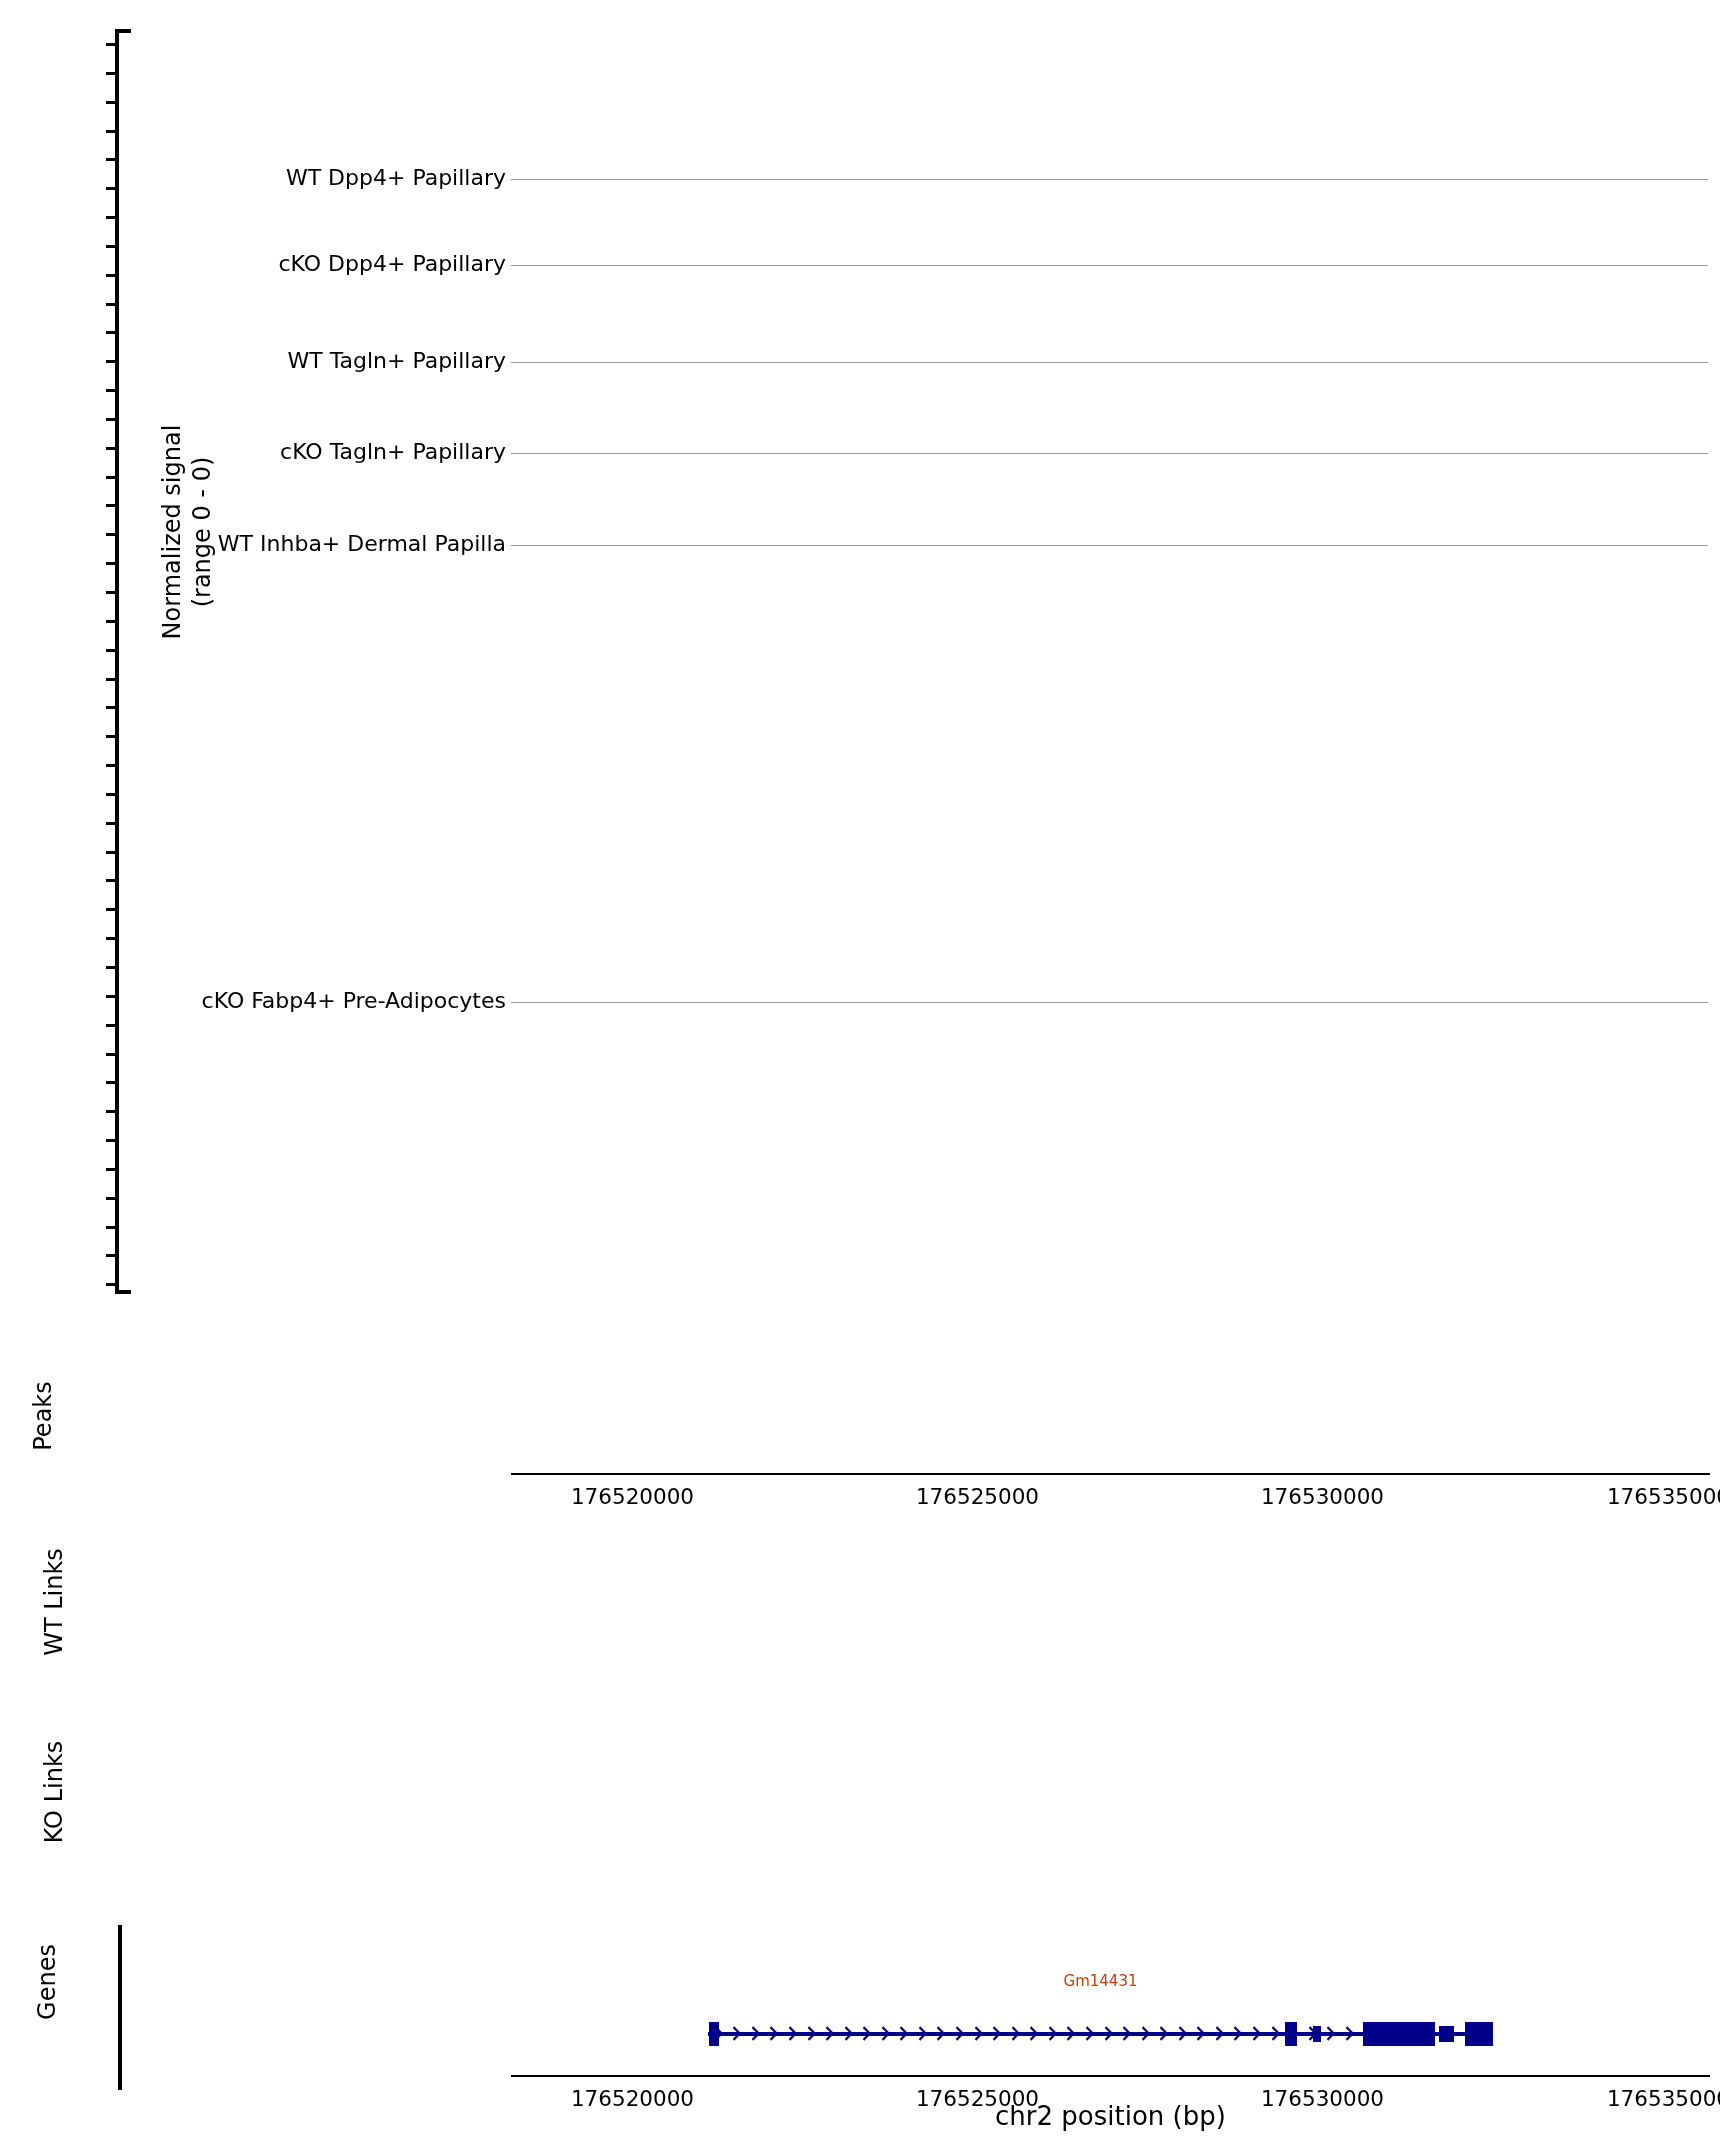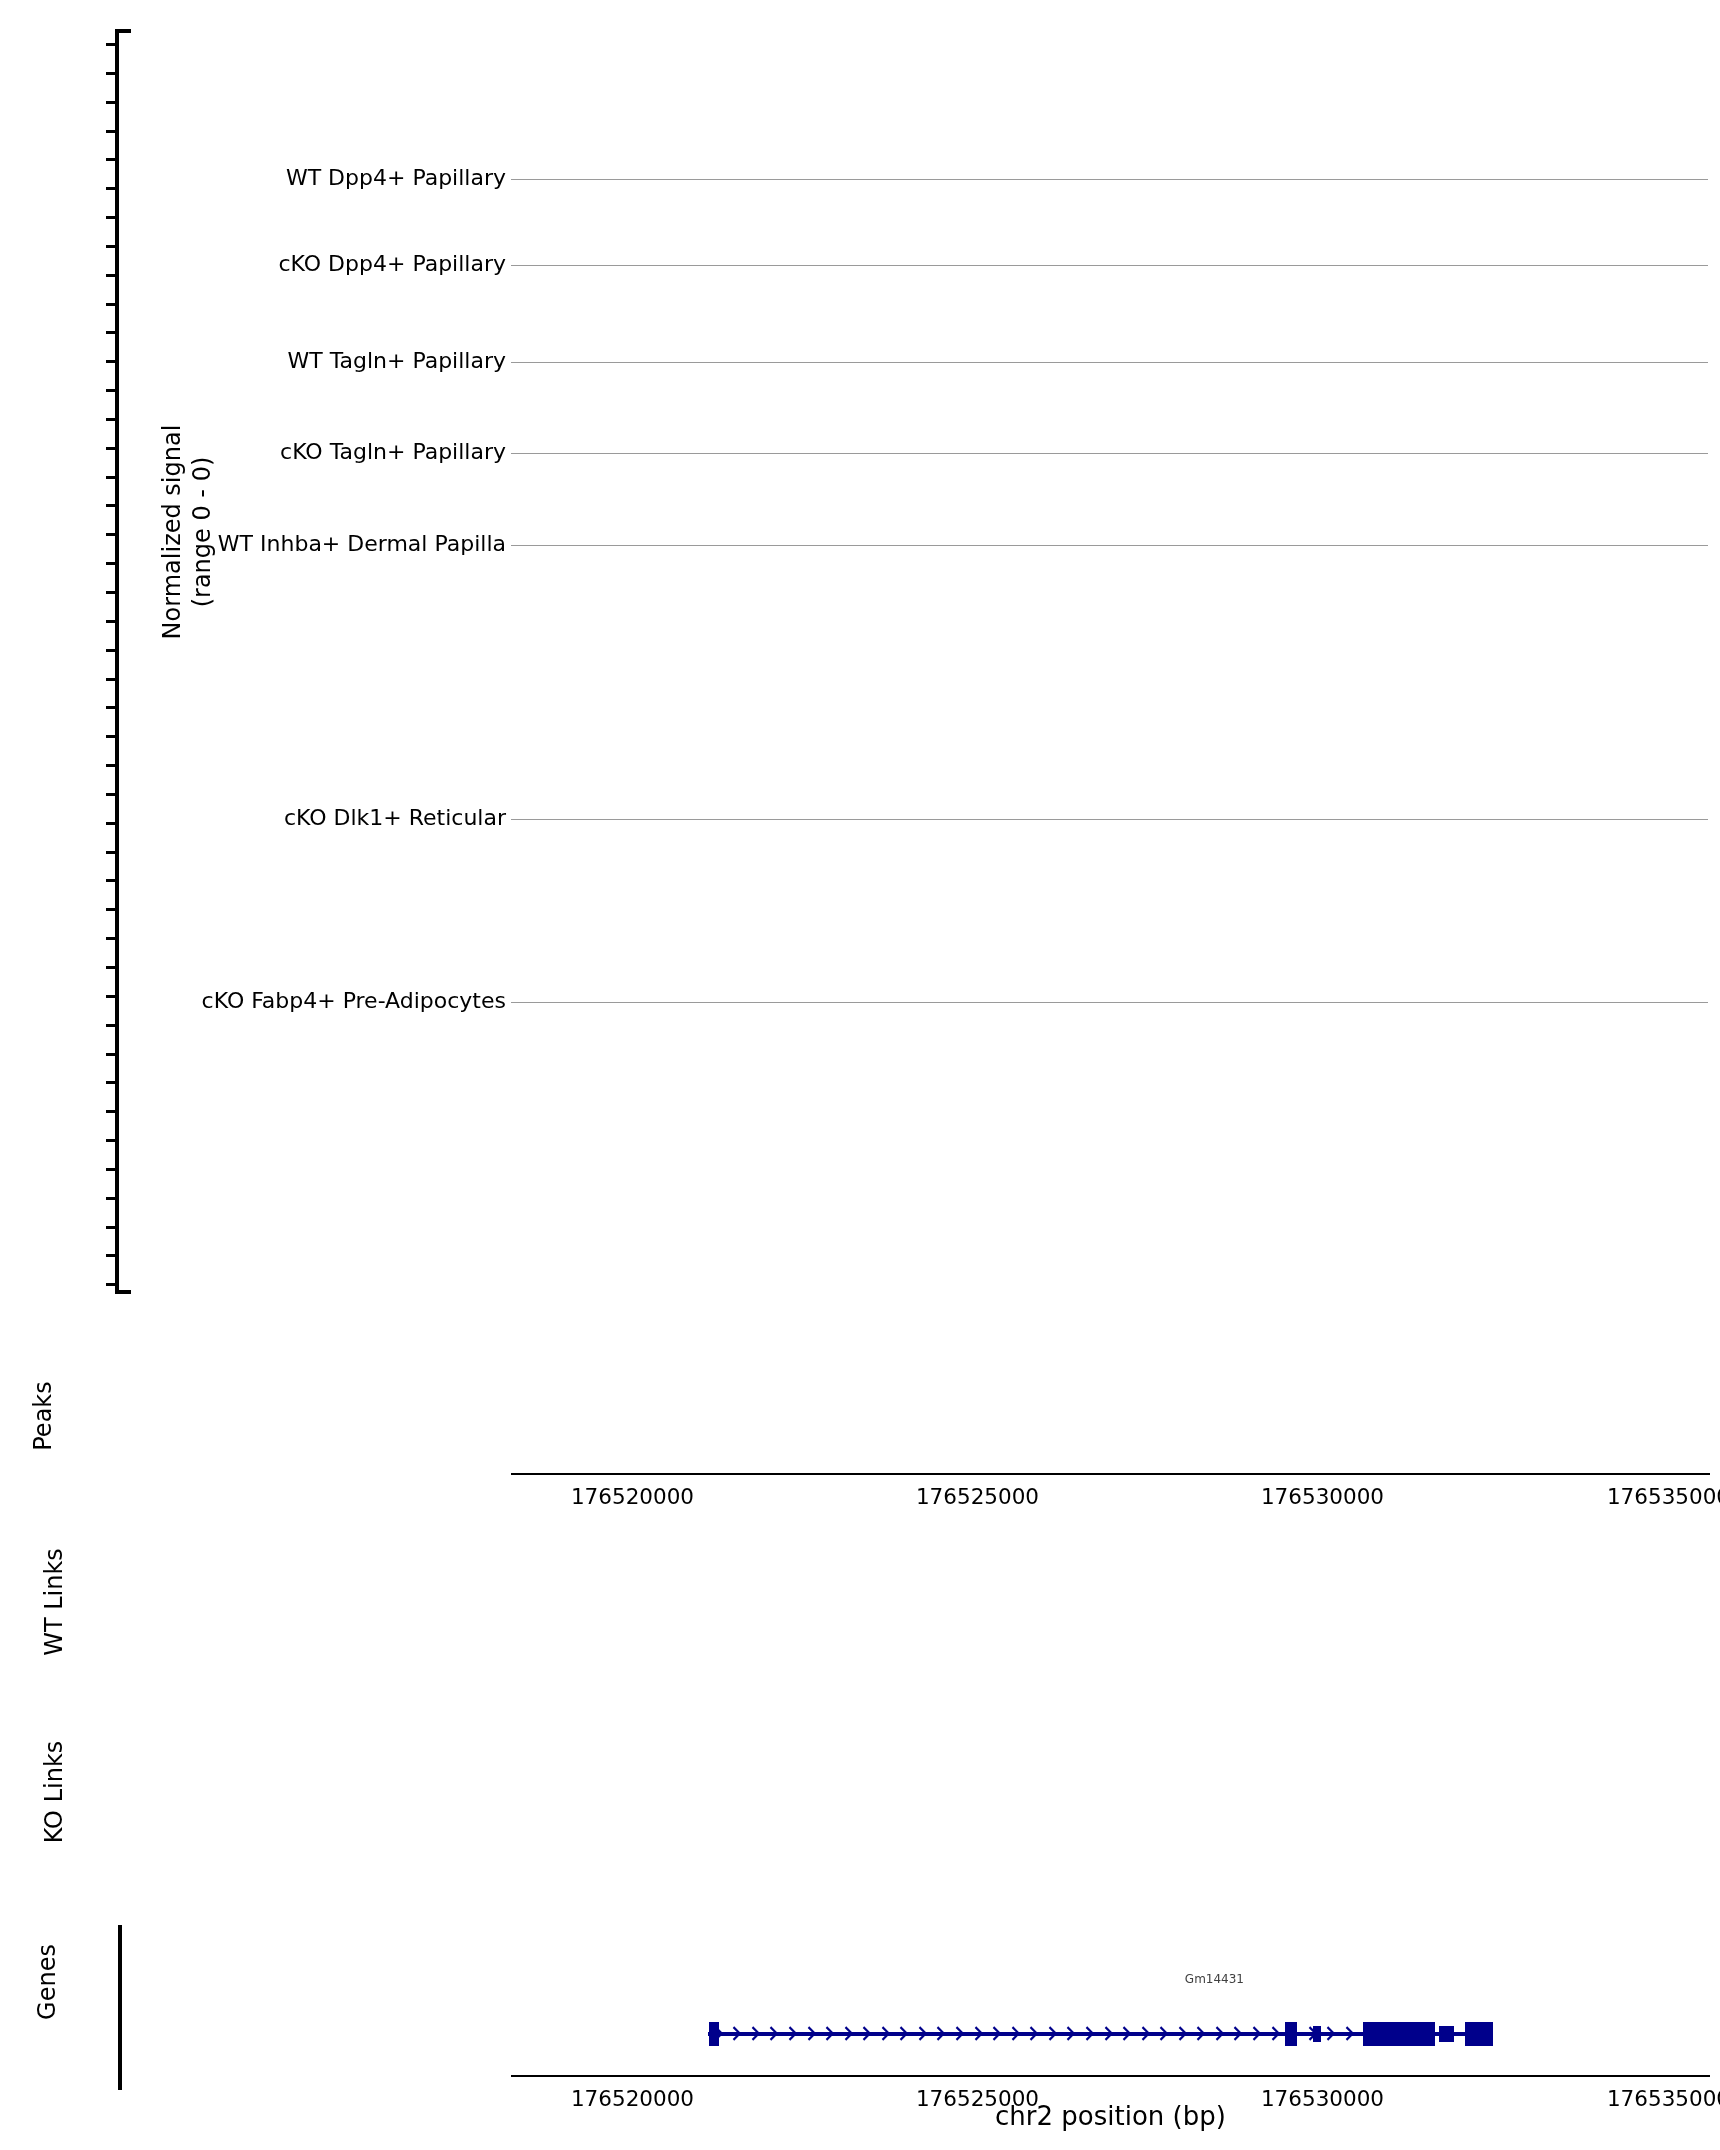--- a/index.html
+++ b/index.html
@@ -136,24 +136,24 @@
     width: 3.6px;
     background: #000;
   }
   .gene-line {
     position: absolute;
     height: 3.6px;
     background: #00008b;
   }
   .gene-name {
     position: absolute;
-    font-size: 12px;
-    text-align: right;
+    font-size: 15px;
+    text-align: center;
     width: 287px;
-    color: #404040;
+    color: #c2410c;
     white-space: nowrap;
   }
   .exon {
     position: absolute;
     background: #00008b;
   }
   .arrow {
     position: absolute;
     color: #00008b;
     font-size: 16px;
@@ -234,24 +234,20 @@
         <div class="track-baseline" style="top: 57px;"></div>
       </div>
       <div class="track-row" style="top: 396px;">
         <div class="track-label" style="top: 44px;">cKO Tagln+ Papillary</div>
         <div class="track-baseline" style="top: 57px;"></div>
       </div>
       <div class="track-row" style="top: 488px;">
         <div class="track-label" style="top: 44px;">WT Inhba+ Dermal Papilla</div>
         <div class="track-baseline" style="top: 57px;"></div>
       </div>
-      <div class="track-row" style="top: 762px;">
-        <div class="track-label" style="top: 44px;">cKO Dlk1+ Reticular</div>
-        <div class="track-baseline" style="top: 57px;"></div>
-      </div>
       <div class="track-row" style="top: 945px;">
         <div class="track-label" style="top: 44px;">cKO Fabp4+ Pre-Adipocytes</div>
         <div class="track-baseline" style="top: 57px;"></div>
       </div>
     </div>
 
   <div class="section-label-rot" style="left:-43px; top:1402px; width:172px;">Peaks</div>
 
   <div class="xaxis-line" style="top:1473px;"></div>
   <div id="xticks-upper">

